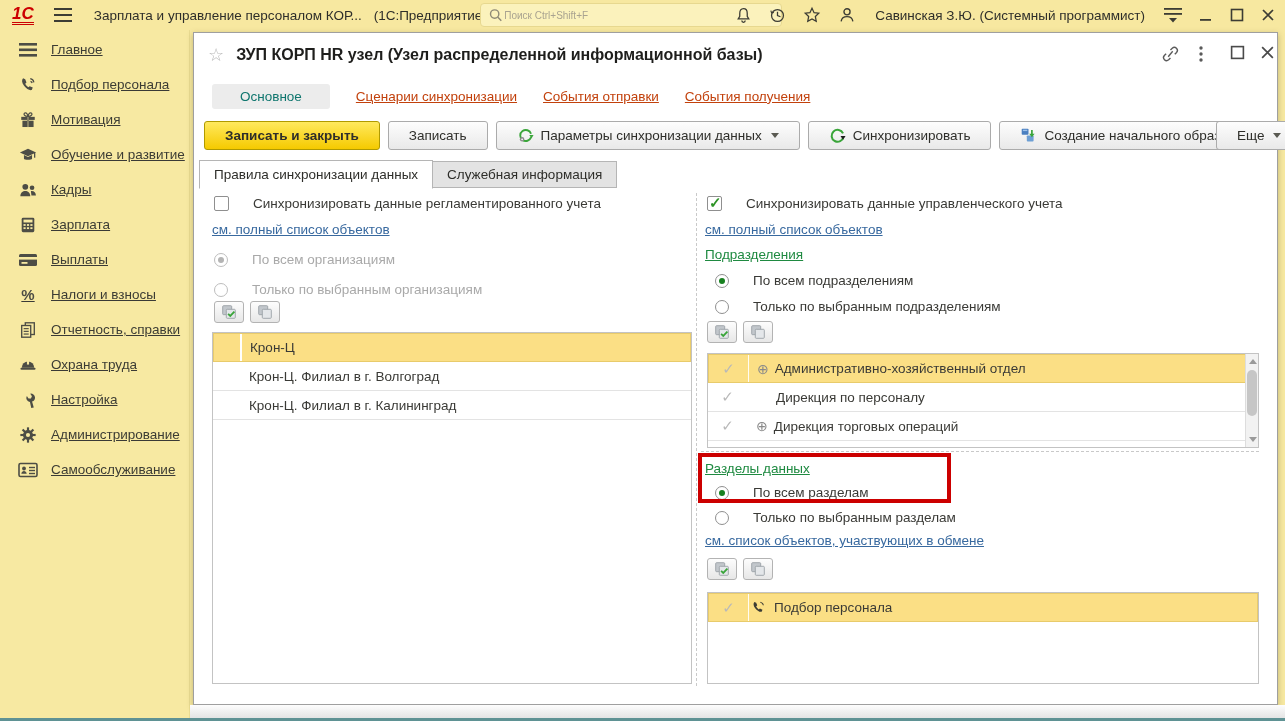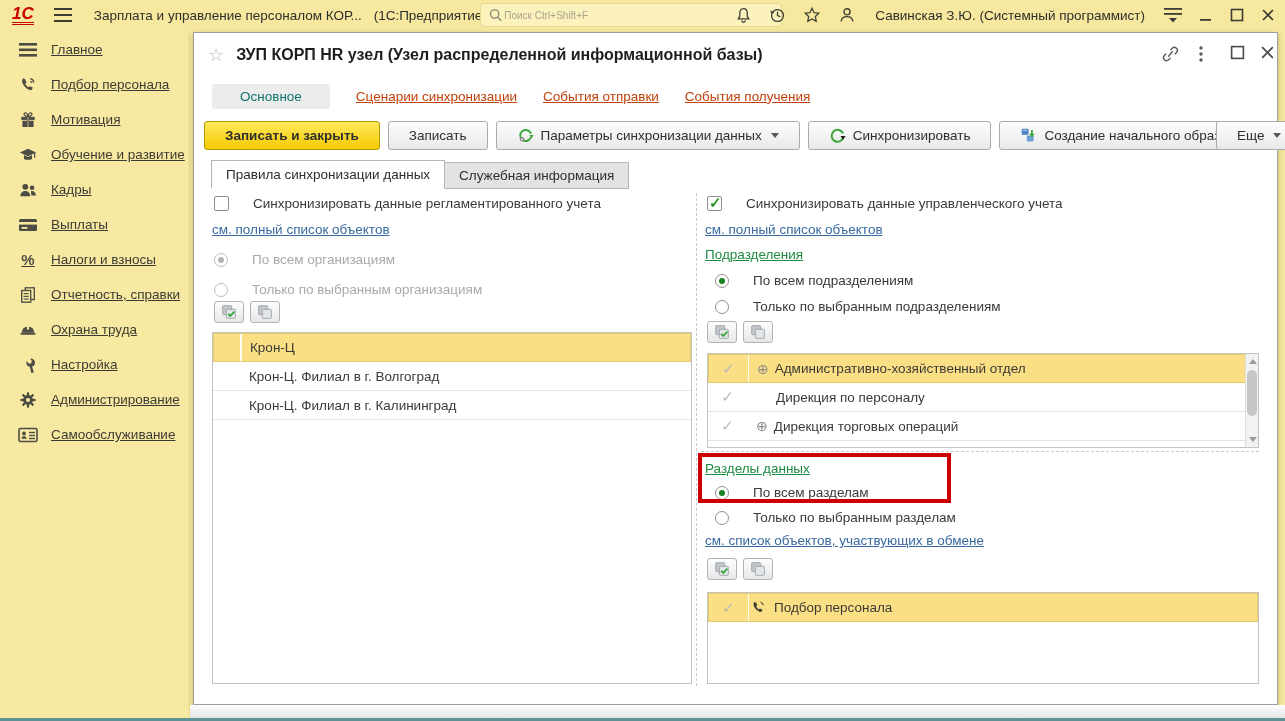--- a/index.html
+++ b/index.html
@@ -35,21 +35,21 @@
   .navtabs { position:absolute; left:18px; top:50px; height:26px; display:flex; align-items:center; gap:26px; }
   .navtab-active { background:#ececec; border-radius:3px; padding:5px 28px; color:#0f766e; cursor:pointer; }
   .navlink { color:#c2410c; text-decoration:underline; cursor:pointer; }
 
   .toolbar { position:absolute; left:10px; top:88px; height:30px; display:flex; gap:8px; }
   .btn { height:29px; border:1px solid #ababab; border-radius:3px; background:linear-gradient(#fdfdfd,#e9e9e9); padding:0 20px; display:flex; align-items:center; gap:7px; font-size:13.5px; color:#2e2e2a; cursor:pointer; white-space:nowrap; }
   .btn-primary { background:linear-gradient(#ffe95e,#f5ca00); border:1px solid #b09a00; font-weight:bold; }
   .btn-more { position:absolute; left:1012px; top:0; }
   .caret { width:0; height:0; border-left:4px solid transparent; border-right:4px solid transparent; border-top:5px solid #5a5a52; margin-left:2px; }
 
-  .pagetabs { position:absolute; left:17px; top:127px; display:flex; align-items:flex-end; }
+  .pagetabs { position:absolute; left:5px; top:127px; display:flex; align-items:center; }
   .ptab { padding:5px 14px; border:1px solid #b5b5b5; background:#e3e3e3; color:#2e2e2a; cursor:pointer; }
   .ptab.active { background:#ffffff; border-bottom:1px solid #ffffff; padding:6px 14px; position:relative; z-index:2; }
   .ptab + .ptab { border-left:none; }
 
   .vdash { position:absolute; left:502px; top:160px; height:493px; border-left:1px dashed #c9c9c9; }
   .hdash { position:absolute; border-top:1px dashed #c9c9c9; }
 
   
   .cbrow, .rbrow { position:absolute; display:flex; align-items:flex-end; gap:24px; cursor:pointer; }
   .cb { width:15px; height:15px; border:1px solid #8f8f8f; background:#fff; border-radius:2px; position:relative; flex:0 0 auto; }
@@ -212,20 +212,37 @@
         <svg width="20" height="18" viewBox="0 0 20 20">
           <g fill="#4d4d45">
             <circle cx="7" cy="6.5" r="3.2"></circle>
             <path d="M1.5 17 c0-4 2.7-5.8 5.5-5.8 s5.5 1.8 5.5 5.8 Z"></path>
             <circle cx="14.5" cy="7.5" r="2.6"></circle>
             <path d="M13.2 11.2 c3-.6 5.6 1.4 5.6 5 H13.8"></path>
           </g>
         </svg>
       </span>
     <span>Кадры</span>
+  </div>
+  <div class="side-item">
+    <span class="sicon">
+        <svg width="18" height="18" viewBox="0 0 20 20">
+          <rect x="3" y="2" width="14" height="16" rx="1.5" fill="#4d4d45"></rect>
+          <rect x="5" y="4" width="10" height="3.2" fill="#f7e9a2"></rect>
+          <g fill="#f7e9a2">
+            <rect x="5" y="9" width="2.4" height="2"></rect>
+            <rect x="8.8" y="9" width="2.4" height="2"></rect>
+            <rect x="12.6" y="9" width="2.4" height="2"></rect>
+            <rect x="5" y="12.5" width="2.4" height="2"></rect>
+            <rect x="8.8" y="12.5" width="2.4" height="2"></rect>
+            <rect x="12.6" y="12.5" width="2.4" height="2"></rect>
+          </g>
+        </svg>
+      </span>
+    <span>Зарплата</span>
   </div>
   <div class="side-item">
     <span class="sicon">
         <svg width="20" height="16" viewBox="0 0 20 16">
           <rect x="1" y="2" width="18" height="12" rx="1.5" fill="#4d4d45"></rect>
           <rect x="1" y="5" width="18" height="2.6" fill="#f7e9a2"></rect>
           <rect x="3.5" y="10" width="6" height="1.8" fill="#f7e9a2"></rect>
         </svg>
       </span>
     <span>Выплаты</span>

